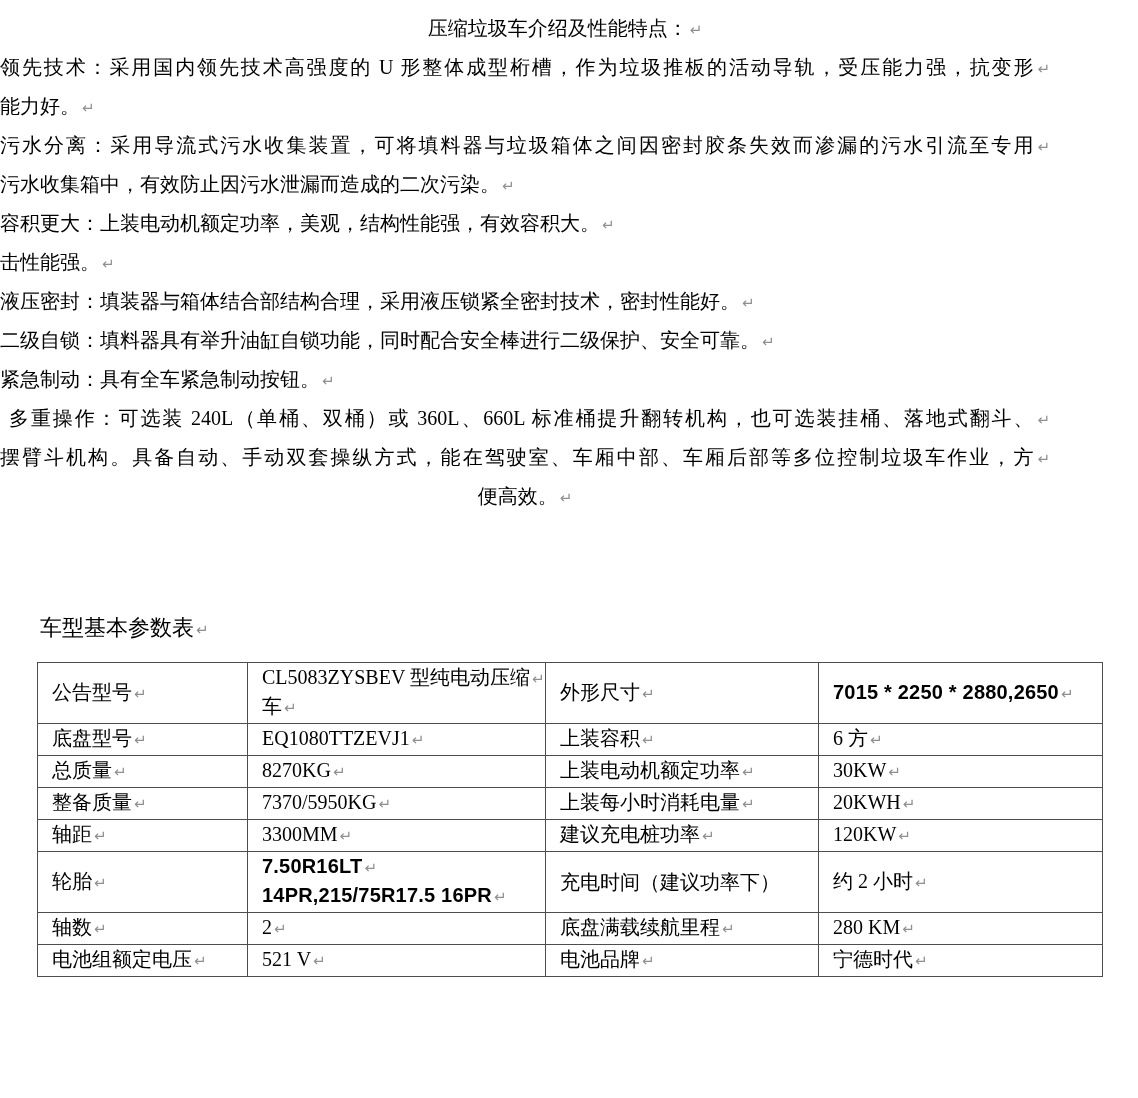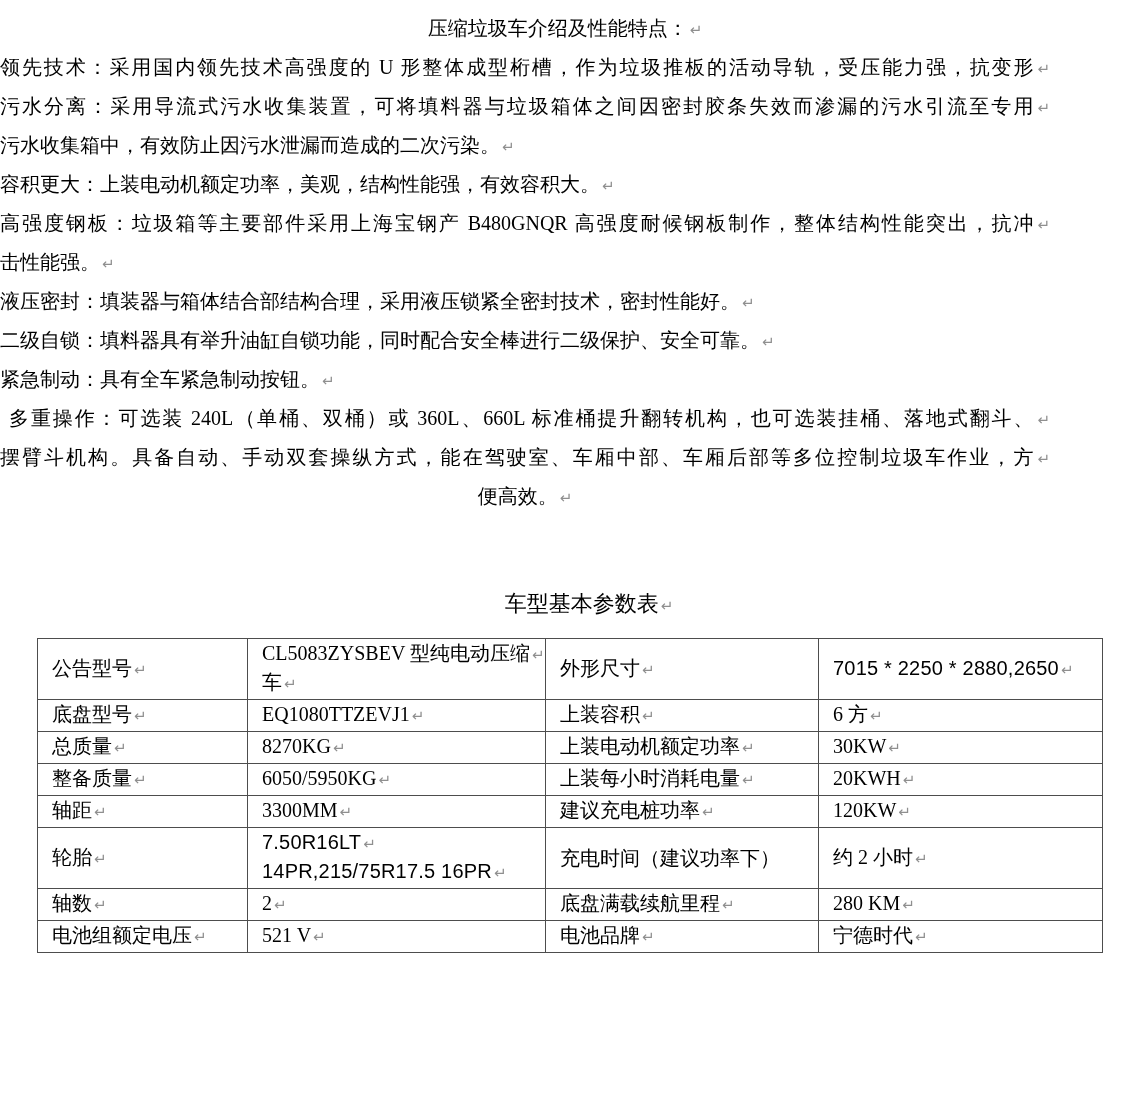--- a/index.html
+++ b/index.html
@@ -21,22 +21,22 @@
   .line.center { text-align:center; text-align-last:center; }
   .line.indent { text-indent:9px; }
 
   .pilcrow {
     color:#8f8f8f;
     font-family:"DejaVu Sans","Liberation Sans",sans-serif;
     font-size:15px; margin-left:2px;
   }
 
   .table-heading {
-    margin:72px 0 0 40px;
-    font-size:22px; line-height:30px;text-align:center;
+    margin:96px 0 0 40px;
+    font-size:22px; line-height:30px;
   }
 
   table.params {
     border-collapse:collapse; table-layout:fixed;
     width:1065px; margin:17px 0 0 37px;
     font-size:20px;
   }
   table.params col.c1 { width:210px; }
   table.params col.c2 { width:298px; }
   table.params col.c3 { width:273px; }
@@ -45,38 +45,38 @@
     border:1px solid #4d4d4d;
     padding:1px 6px 1px 14px;
     vertical-align:middle;
     overflow:hidden;
   }
   tr.h-std { height:29px; }
   tr.h-tall { height:58px; }
   .cell-line { line-height:27px; white-space:nowrap; }
   td.sans .cell-line span:first-child {
     font-family:"Liberation Sans","DejaVu Sans",sans-serif;
-    font-weight:400; letter-spacing:0.2px;
+    font-weight:700; letter-spacing:0.2px;
   }
 </style>
 </head>
 <body>
 
 <div class="page">
 
   <div class="doc-title">
     <span>压缩垃圾车介绍及性能特点：</span><span class="pilcrow">↵</span>
   </div>
 
   <div class="intro" id="intro">
       <div class="line full"><span>领先技术：采用国内领先技术高强度的 U 形整体成型桁槽，作为垃圾推板的活动导轨，受压能力强，抗变形</span><span class="pilcrow">↵</span></div>
+      <div class="line"><span>能力好。</span><span class="pilcrow">↵</span></div>
       <div class="line full"><span>污水分离：采用导流式污水收集装置，可将填料器与垃圾箱体之间因密封胶条失效而渗漏的污水引流至专用</span><span class="pilcrow">↵</span></div>
       <div class="line"><span>污水收集箱中，有效防止因污水泄漏而造成的二次污染。</span><span class="pilcrow">↵</span></div>
       <div class="line"><span>容积更大：上装电动机额定功率，美观，结构性能强，有效容积大。</span><span class="pilcrow">↵</span></div>
-      <div class="line full"><span>高强度钢板：垃圾箱等主要部件采用上海宝钢产 B480GNQR 高强度耐候钢板制作，整体结构性能突出，抗冲</span><span class="pilcrow">↵</span></div>
       <div class="line"><span>击性能强。</span><span class="pilcrow">↵</span></div>
       <div class="line"><span>液压密封：填装器与箱体结合部结构合理，采用液压锁紧全密封技术，密封性能好。</span><span class="pilcrow">↵</span></div>
       <div class="line"><span>二级自锁：填料器具有举升油缸自锁功能，同时配合安全棒进行二级保护、安全可靠。</span><span class="pilcrow">↵</span></div>
       <div class="line"><span>紧急制动：具有全车紧急制动按钮。</span><span class="pilcrow">↵</span></div>
       <div class="line full indent"><span>多重操作：可选装 240L（单桶、双桶）或 360L、660L 标准桶提升翻转机构，也可选装挂桶、落地式翻斗、</span><span class="pilcrow">↵</span></div>
       <div class="line full"><span>摆臂斗机构。具备自动、手动双套操纵方式，能在驾驶室、车厢中部、车厢后部等多位控制垃圾车作业，方</span><span class="pilcrow">↵</span></div>
       <div class="line center"><span>便高效。</span><span class="pilcrow">↵</span></div>
     </div>
 
   <div class="table-heading">
@@ -132,21 +132,21 @@
           </td>
           <td>
             <div class="cell-line"><span>30KW</span><span class="pilcrow">↵</span></div>
           </td>
         </tr>
         <tr class="h-std">
           <td>
             <div class="cell-line"><span>整备质量</span><span class="pilcrow">↵</span></div>
           </td>
           <td>
-            <div class="cell-line"><span>6050/5950KG</span><span class="pilcrow">↵</span></div>
+            <div class="cell-line"><span>7370/5950KG</span><span class="pilcrow">↵</span></div>
           </td>
           <td>
             <div class="cell-line"><span>上装每小时消耗电量</span><span class="pilcrow">↵</span></div>
           </td>
           <td>
             <div class="cell-line"><span>20KWH</span><span class="pilcrow">↵</span></div>
           </td>
         </tr>
         <tr class="h-std">
           <td>

